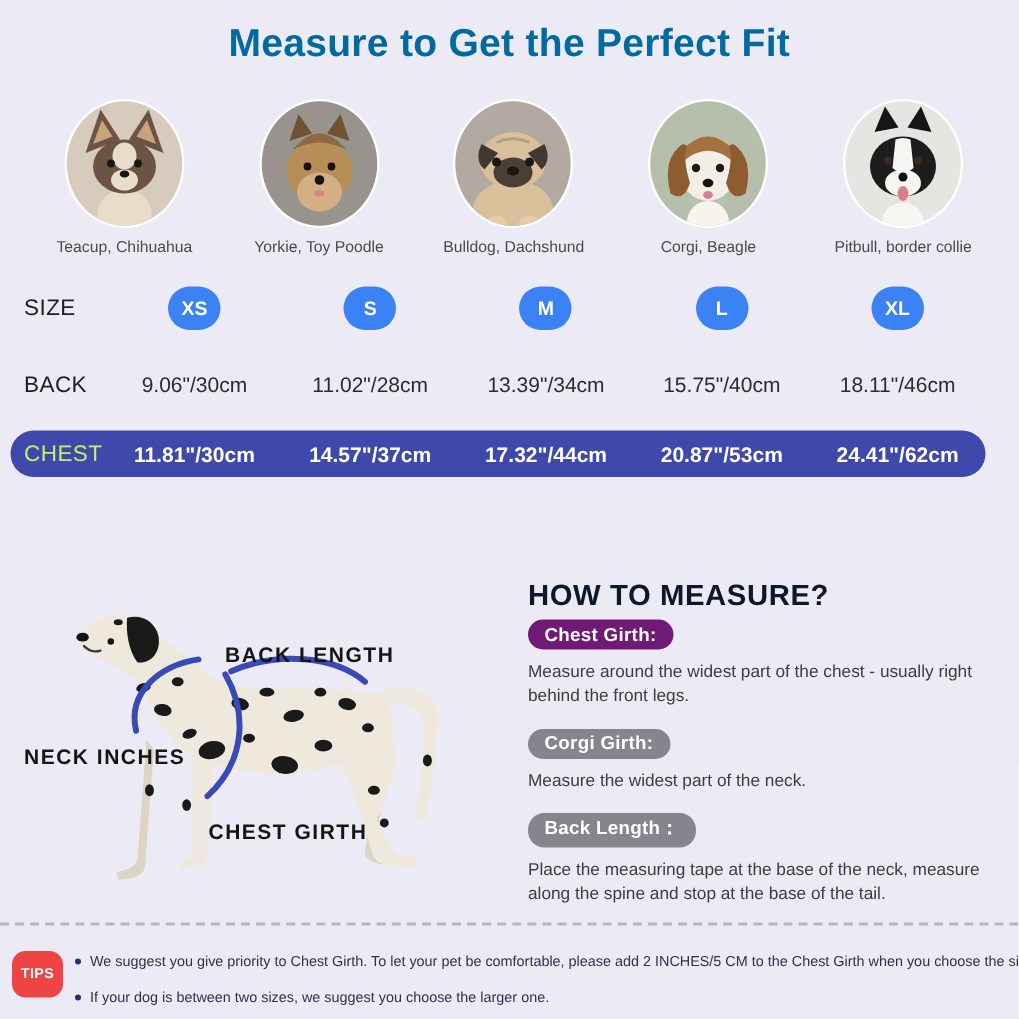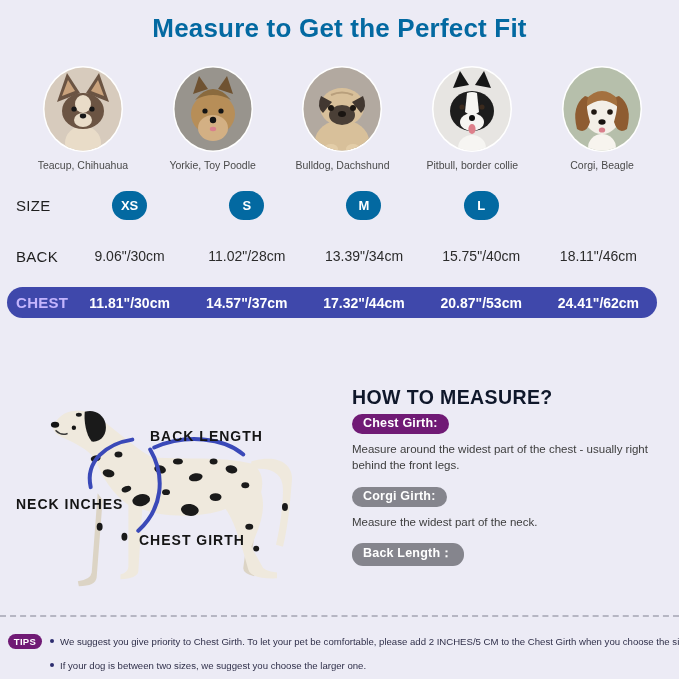--- a/index.html
+++ b/index.html
@@ -15,49 +15,49 @@
   .breed{flex:1;display:flex;flex-direction:column;align-items:center;}
   .breed-label{margin-top:7px;font-size:10.5px;color:#4a4a4a;white-space:nowrap;}
 
   
   .trow{position:absolute;left:7px;width:650px;display:grid;
         grid-template-columns:64px repeat(5,1fr);align-items:center;}
   .rlabel{padding-left:9px;font-size:15px;font-weight:500;color:#1e1e1e;letter-spacing:.3px;}
   .cell{text-align:center;font-size:14px;color:#2b2b2b;}
   .size-row{top:189px;height:32px;}
   .size-circle{display:inline-flex;min-width:29px;height:29px;padding:0 3px;border-radius:15px;
-               background:#0369a1;color:#fff;font-weight:bold;font-size:13px;
+               background:#3b82f6;color:#fff;font-weight:bold;font-size:13px;
                align-items:center;justify-content:center;}
   .back-row{top:241px;height:30px;}
   .chest-row{top:287px;height:31px;background:#3F48AB;border-radius:16px;}
-  .chest-row .rlabel{color:#c4b5fd;font-weight:bold;}
+  .chest-row .rlabel{color:#bef264;font-weight:normal;}
   .chest-row .cell{color:#fff;font-weight:bold;}
   .neck-row{top:336px;height:30px;}
 
   
   .diagram{position:absolute;left:0;top:398px;width:340px;height:218px;}
   .diag-label{position:absolute;font-weight:bold;font-size:14px;letter-spacing:1px;
               color:#151515;white-space:nowrap;}
   .lbl-back{left:150px;top:30px;}
   .lbl-neck{left:16px;top:98px;}
-  .lbl-chest{left:139px;top:134px;}
+  .lbl-chest{left:139px;top:148px;}
 
   
   .howto{position:absolute;left:352px;top:386px;width:326px;}
   .howto h2{margin:0 0 4px 0;font-size:19.5px;font-weight:bold;color:#0f172a;letter-spacing:.4px;}
   .badge{display:inline-block;padding:2.5px 11px 3.5px;border-radius:11px;
          color:#fff;font-weight:bold;font-size:12.5px;letter-spacing:.2px;}
   .badge.blue{background:#701a75;}
   .badge.gray{background:#85858D;}
   .mi-text{margin:7px 0 13px 0;font-size:11.5px;line-height:1.42;color:#3d3d3d;}
 
   
   .divider{position:absolute;top:615px;left:0;width:679px;border-top:2px dashed #B6B6C3;}
   .tips{position:absolute;top:630px;left:8px;right:6px;}
-  .tips-badge{position:absolute;left:0;top:4px;width:34px;height:15px;background:#701a75;
+  .tips-badge{position:absolute;left:0;top:4px;width:34px;height:31px;background:#ef4444;
               border-radius:9px;color:#fff;font-weight:bold;font-size:9.5px;
               display:flex;align-items:center;justify-content:center;letter-spacing:.3px;}
   .tip-line{margin-left:42px;display:flex;gap:6px;font-size:9.6px;color:#30304a;
             white-space:nowrap;align-items:flex-start;}
   .tip-line.first{margin-top:6px;}
   .tip-line.second{margin-top:13px;}
   .bullet{width:4px;height:4px;border-radius:50%;background:#2C2C6E;margin-top:3px;flex:none;}
 </style>
 </head>
 <body>
@@ -140,20 +140,44 @@
           <ellipse cx="29" cy="83" rx="7" ry="5" fill="#e3cda8"></ellipse>
             <ellipse cx="51" cy="83" rx="7" ry="5" fill="#e3cda8"></ellipse>
         </g>
       </svg>
       <div class="breed-label">Bulldog, Dachshund</div>
     </div>
 
     <div class="breed">
       <svg width="80" height="86" viewBox="0 0 80 86">
         <defs>
+            <clipPath id="ov4">
+              <ellipse cx="40" cy="43" rx="38.5" ry="41.5"></ellipse>
+            </clipPath>
+          </defs>
+        <ellipse cx="40" cy="43" rx="40" ry="43" fill="#ffffff"></ellipse>
+        <g clip-path="url(#ov4)">
+          <rect width="80" height="86" fill="#b6bfab"></rect>
+          <ellipse cx="40" cy="82" rx="14" ry="14" fill="#f7f4ee"></ellipse>
+          <ellipse cx="40" cy="47" rx="19" ry="21" fill="#f3efe7"></ellipse>
+          <path d="M23,34 Q40,16 57,34 L57,42 Q40,27 23,42 Z" fill="#a4713f"></path>
+          <path d="M23,30 Q9,40 15,63 Q24,69 28,56 Q23,40 26,31 Z" fill="#8e5c31"></path>
+          <path d="M57,30 Q71,40 65,63 Q56,69 52,56 Q57,40 54,31 Z" fill="#8e5c31"></path>
+          <circle cx="32" cy="46" r="2.8" fill="#201812"></circle>
+            <circle cx="48" cy="46" r="2.8" fill="#201812"></circle>
+          <ellipse cx="40" cy="56" rx="3.6" ry="2.8" fill="#171310"></ellipse>
+          <ellipse cx="40" cy="64" rx="3.2" ry="2.6" fill="#d97f8b"></ellipse>
+        </g>
+      </svg>
+      <div class="breed-label">Corgi, Beagle</div>
+    </div>
+
+    <div class="breed">
+      <svg width="80" height="86" viewBox="0 0 80 86">
+        <defs>
             <clipPath id="ov5">
               <ellipse cx="40" cy="43" rx="38.5" ry="41.5"></ellipse>
             </clipPath>
           </defs>
         <ellipse cx="40" cy="43" rx="40" ry="43" fill="#ffffff"></ellipse>
         <g clip-path="url(#ov5)">
           <rect width="80" height="86" fill="#e7e5e2"></rect>
           <ellipse cx="40" cy="82" rx="14" ry="13" fill="#f6f5f2"></ellipse>
           <path d="M21,22 L28,5 L37,19 Z" fill="#161616"></path>
             <path d="M59,22 L52,5 L43,19 Z" fill="#161616"></path>
@@ -161,52 +185,29 @@
           <path d="M35,27 Q40,25 45,27 L47,46 Q40,52 33,46 Z" fill="#f6f5f2"></path>
           <ellipse cx="40" cy="56" rx="12" ry="9" fill="#f6f5f2"></ellipse>
           <circle cx="30" cy="41" r="2.6" fill="#3b2a1d"></circle>
             <circle cx="50" cy="41" r="2.6" fill="#3b2a1d"></circle>
           <circle cx="40" cy="52" r="3" fill="#0e0e0e"></circle>
           <ellipse cx="40" cy="63" rx="3.6" ry="5" fill="#dd7f8a"></ellipse>
         </g>
       </svg>
       <div class="breed-label">Pitbull, border collie</div>
     </div>
-
-    <div class="breed">
-      <svg width="80" height="86" viewBox="0 0 80 86">
-        <defs>
-            <clipPath id="ov4">
-              <ellipse cx="40" cy="43" rx="38.5" ry="41.5"></ellipse>
-            </clipPath>
-          </defs>
-        <ellipse cx="40" cy="43" rx="40" ry="43" fill="#ffffff"></ellipse>
-        <g clip-path="url(#ov4)">
-          <rect width="80" height="86" fill="#b6bfab"></rect>
-          <ellipse cx="40" cy="82" rx="14" ry="14" fill="#f7f4ee"></ellipse>
-          <ellipse cx="40" cy="47" rx="19" ry="21" fill="#f3efe7"></ellipse>
-          <path d="M23,34 Q40,16 57,34 L57,42 Q40,27 23,42 Z" fill="#a4713f"></path>
-          <path d="M23,30 Q9,40 15,63 Q24,69 28,56 Q23,40 26,31 Z" fill="#8e5c31"></path>
-          <path d="M57,30 Q71,40 65,63 Q56,69 52,56 Q57,40 54,31 Z" fill="#8e5c31"></path>
-          <circle cx="32" cy="46" r="2.8" fill="#201812"></circle>
-            <circle cx="48" cy="46" r="2.8" fill="#201812"></circle>
-          <ellipse cx="40" cy="56" rx="3.6" ry="2.8" fill="#171310"></ellipse>
-          <ellipse cx="40" cy="64" rx="3.2" ry="2.6" fill="#d97f8b"></ellipse>
-        </g>
-      </svg>
-      <div class="breed-label">Corgi, Beagle</div>
-    </div>
   </div>
 
   <div class="trow size-row">
     <div class="rlabel">SIZE</div>
     <div class="cell"><span class="size-circle">XS</span></div>
     <div class="cell"><span class="size-circle">S</span></div>
     <div class="cell"><span class="size-circle">M</span></div>
     <div class="cell"><span class="size-circle">L</span></div>
+    <div class="cell"><span class="size-circle">XL</span></div>
   </div>
 
   <div class="trow back-row">
     <div class="rlabel">BACK</div>
     <div class="cell">9.06"/30cm</div>
     <div class="cell">11.02"/28cm</div>
     <div class="cell">13.39"/34cm</div>
     <div class="cell">15.75"/40cm</div>
     <div class="cell">18.11"/46cm</div>
   </div>
@@ -294,20 +295,21 @@
       <p class="mi-text">Measure around the widest part of the chest - usually right behind the front legs.</p>
     </div>
 
     <div>
       <span class="badge gray">Corgi Girth:</span>
       <p class="mi-text">Measure the widest part of the neck.</p>
     </div>
 
     <div>
       <span class="badge gray">Back Length：</span>
+      <p class="mi-text">Place the measuring tape at the base of the neck, measure along the spine and stop at the base of the tail.</p>
     </div>
   </div>
 
   <div class="divider"></div>
 
   <div class="tips">
     <span class="tips-badge">TIPS</span>
     <div class="tip-line first">
       <span class="bullet"></span>
       <span>We suggest you give priority to Chest Girth. To let your pet be comfortable, please add 2 INCHES/5 CM to the Chest Girth when you choose the size.</span>

